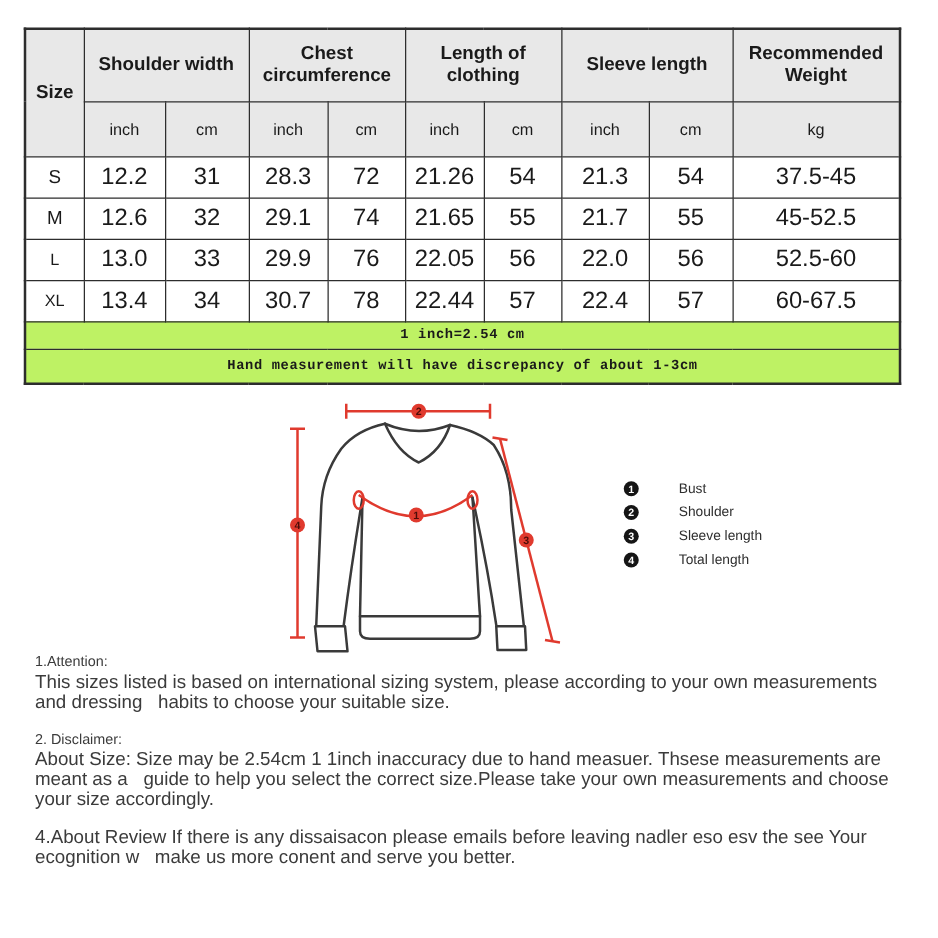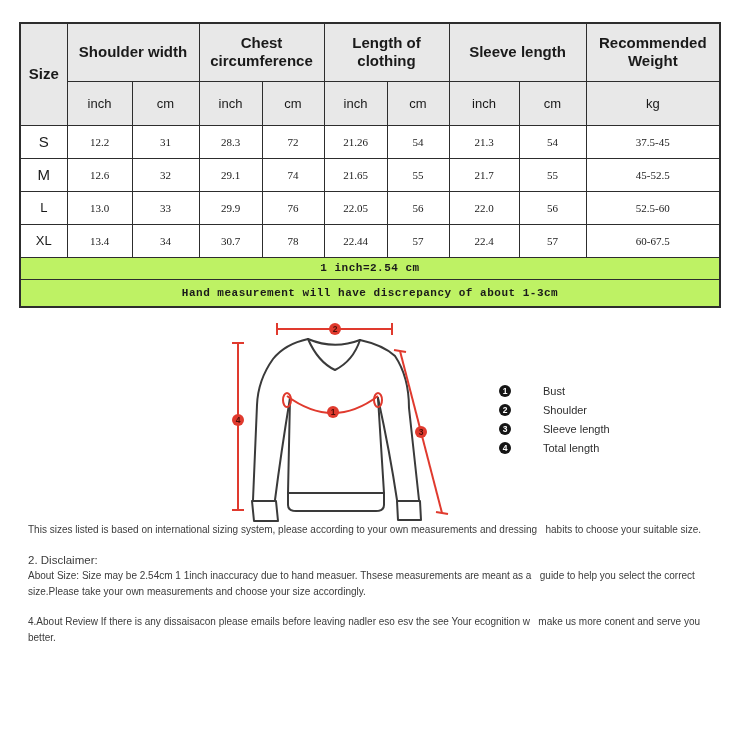--- a/index.html
+++ b/index.html
@@ -21,21 +21,21 @@
   #size-table tr.h1 { height:58px; }
   #size-table tr.h2 { height:44px; }
   #size-table tr.data { height:33px; }
   #size-table tr.note1 { height:22px; }
   #size-table tr.note2 { height:28px; }
   .hdr { background:#e8e8e8; font-weight:bold; font-size:15px; line-height:1.25; }
   .unit { background:#e8e8e8; font-size:13px; }
   .size-cell { font-size:15px; }
   tr.row-l .size-cell { font-size:13px; }
   tr.row-xl .size-cell { font-size:13px; }
-  .val { font-size:11px;font-family:Liberation Serif, serif; }
+  .val { font-size:19px; }
   .note {
     font-family:"Liberation Mono","DejaVu Sans Mono",monospace;
     font-weight:bold; font-size:11px; letter-spacing:0.5px; background:#bef264;
   }
 
   
   #sweater-wrap { position:absolute; left:225px; top:313px; width:232px; height:218px; }
   #legend { position:absolute; left:499px; top:381px; }
   .legend-item { display:flex; align-items:center; height:19px; }
   .legend-num {
@@ -44,21 +44,21 @@
     justify-content:center; margin-right:7px; flex:0 0 12px;
   }
   .legend-label { font-size:11px; color:#2e2e2e;padding-left:25px; }
 
   
   #sections { position:absolute; left:28px; top:522px; width:702px; }
   .section { margin-bottom:14px; }
   .section-heading { font-size:11.5px; line-height:16px; color:#3b3b3b; }
   .section-heading:empty { display:none; }
   .section-body {
-    font-size:10px; line-height:16px; color:#3b3b3b; white-space:pre-wrap;
+    font-size:15px; line-height:16px; color:#3b3b3b; white-space:pre-wrap;
   }
 </style>
 </head>
 <body>
 
 <div id="page">
 
   <table id="size-table">
     <colgroup>
       <col style="width:47px">
@@ -207,20 +207,21 @@
       <span class="legend-label">Sleeve length</span>
     </div>
     <div class="legend-item">
       <span class="legend-num">4</span>
       <span class="legend-label">Total length</span>
     </div>
   </div>
 
   <div id="sections">
     <div class="section">
+      <div class="section-heading">1.Attention:</div>
       <div class="section-body">This sizes listed is based on international sizing system, please according to your own measurements and dressing   habits to choose your suitable size.</div>
     </div>
     <div class="section">
       <div class="section-heading">2. Disclaimer:</div>
       <div class="section-body">About Size: Size may be 2.54cm 1 1inch inaccuracy due to hand measuer. Thsese measurements are meant as a   guide to help you select the correct size.Please take your own measurements and choose your size accordingly.</div>
     </div>
     <div class="section">
 
       <div class="section-body">4.About Review If there is any dissaisacon please emails before leaving nadler eso esv the see Your ecognition w   make us more conent and serve you better.</div>
     </div>

